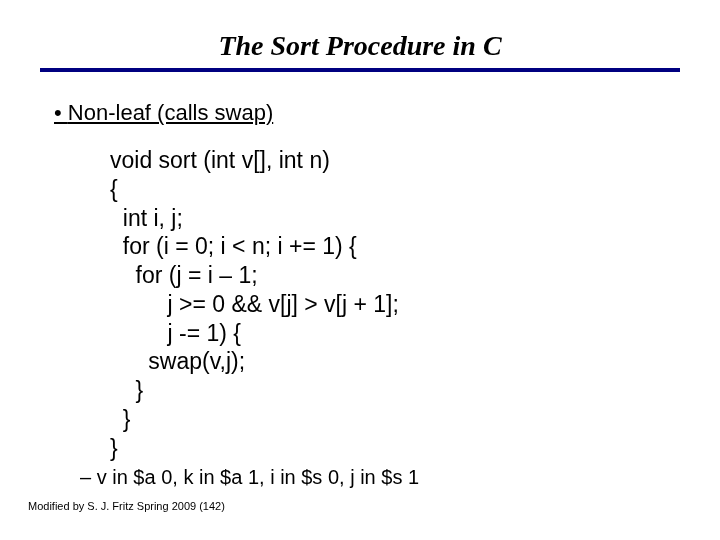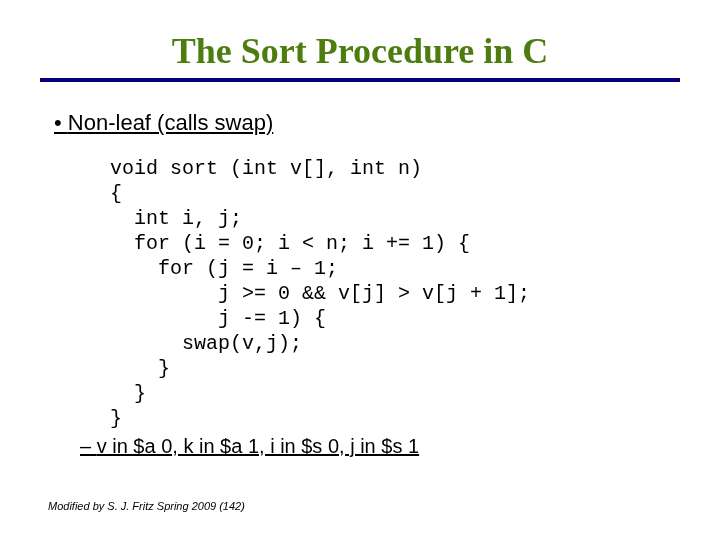--- a/index.html
+++ b/index.html
@@ -15,69 +15,68 @@
     box-sizing: border-box;
     width: 720px;
     height: 540px;
     padding: 30px 40px 20px 40px;
     position: relative;
   }
   .title {
     text-align: center;
     font-family: "Times New Roman", Times, serif;
     font-weight: bold;
-    font-size: 36px;
-    color: #4d7c0f;
+    font-size: 28px;
+    color: #000000;
     margin: 0 0 6px 0;
+    font-style: italic;
   }
   .rule {
     border: none;
     border-top: 4px solid #000080;
     margin: 0 0 28px 0;
   }
   .bullets {
     margin: 0 0 0 14px;
     padding: 0;
     list-style: none;
     text-decoration: underline;
   }
   .bullets > li::before {
     content: "• ";
   }
   .bullets > li {
     font-size: 22px;
     margin-bottom: 4px;
   }
   .code {
-    font-family: Liberation Mono, monospace;
-    font-size: 20px;
+    font-family: Liberation Sans, sans-serif;
+    font-size: 23px;
     line-height: 1.25;
     white-space: pre;
     margin-left: 70px;
     margin-top: 20px;
   }
   .subbullets {
     margin: 4px 0 8px 40px;
     padding: 0;
     list-style: none;
-    text-decoration: underline;
   }
   .subbullets > li::before {
     content: "– ";
   }
   .subbullets > li {
     font-size: 20px;
   }
   .footer {
     position: absolute;
-    left: 48px;
+    left: 28px;
     bottom: 28px;
     font-size: 11px;
     color: #000;
-    font-style: italic;
   }
 </style>
 </head>
 <body>
 
 <div class="slide">
   <h1 class="title">The Sort Procedure in C</h1>
   <hr class="rule">
   <ul class="bullets">
     <li>Non-leaf (calls swap)</li>

